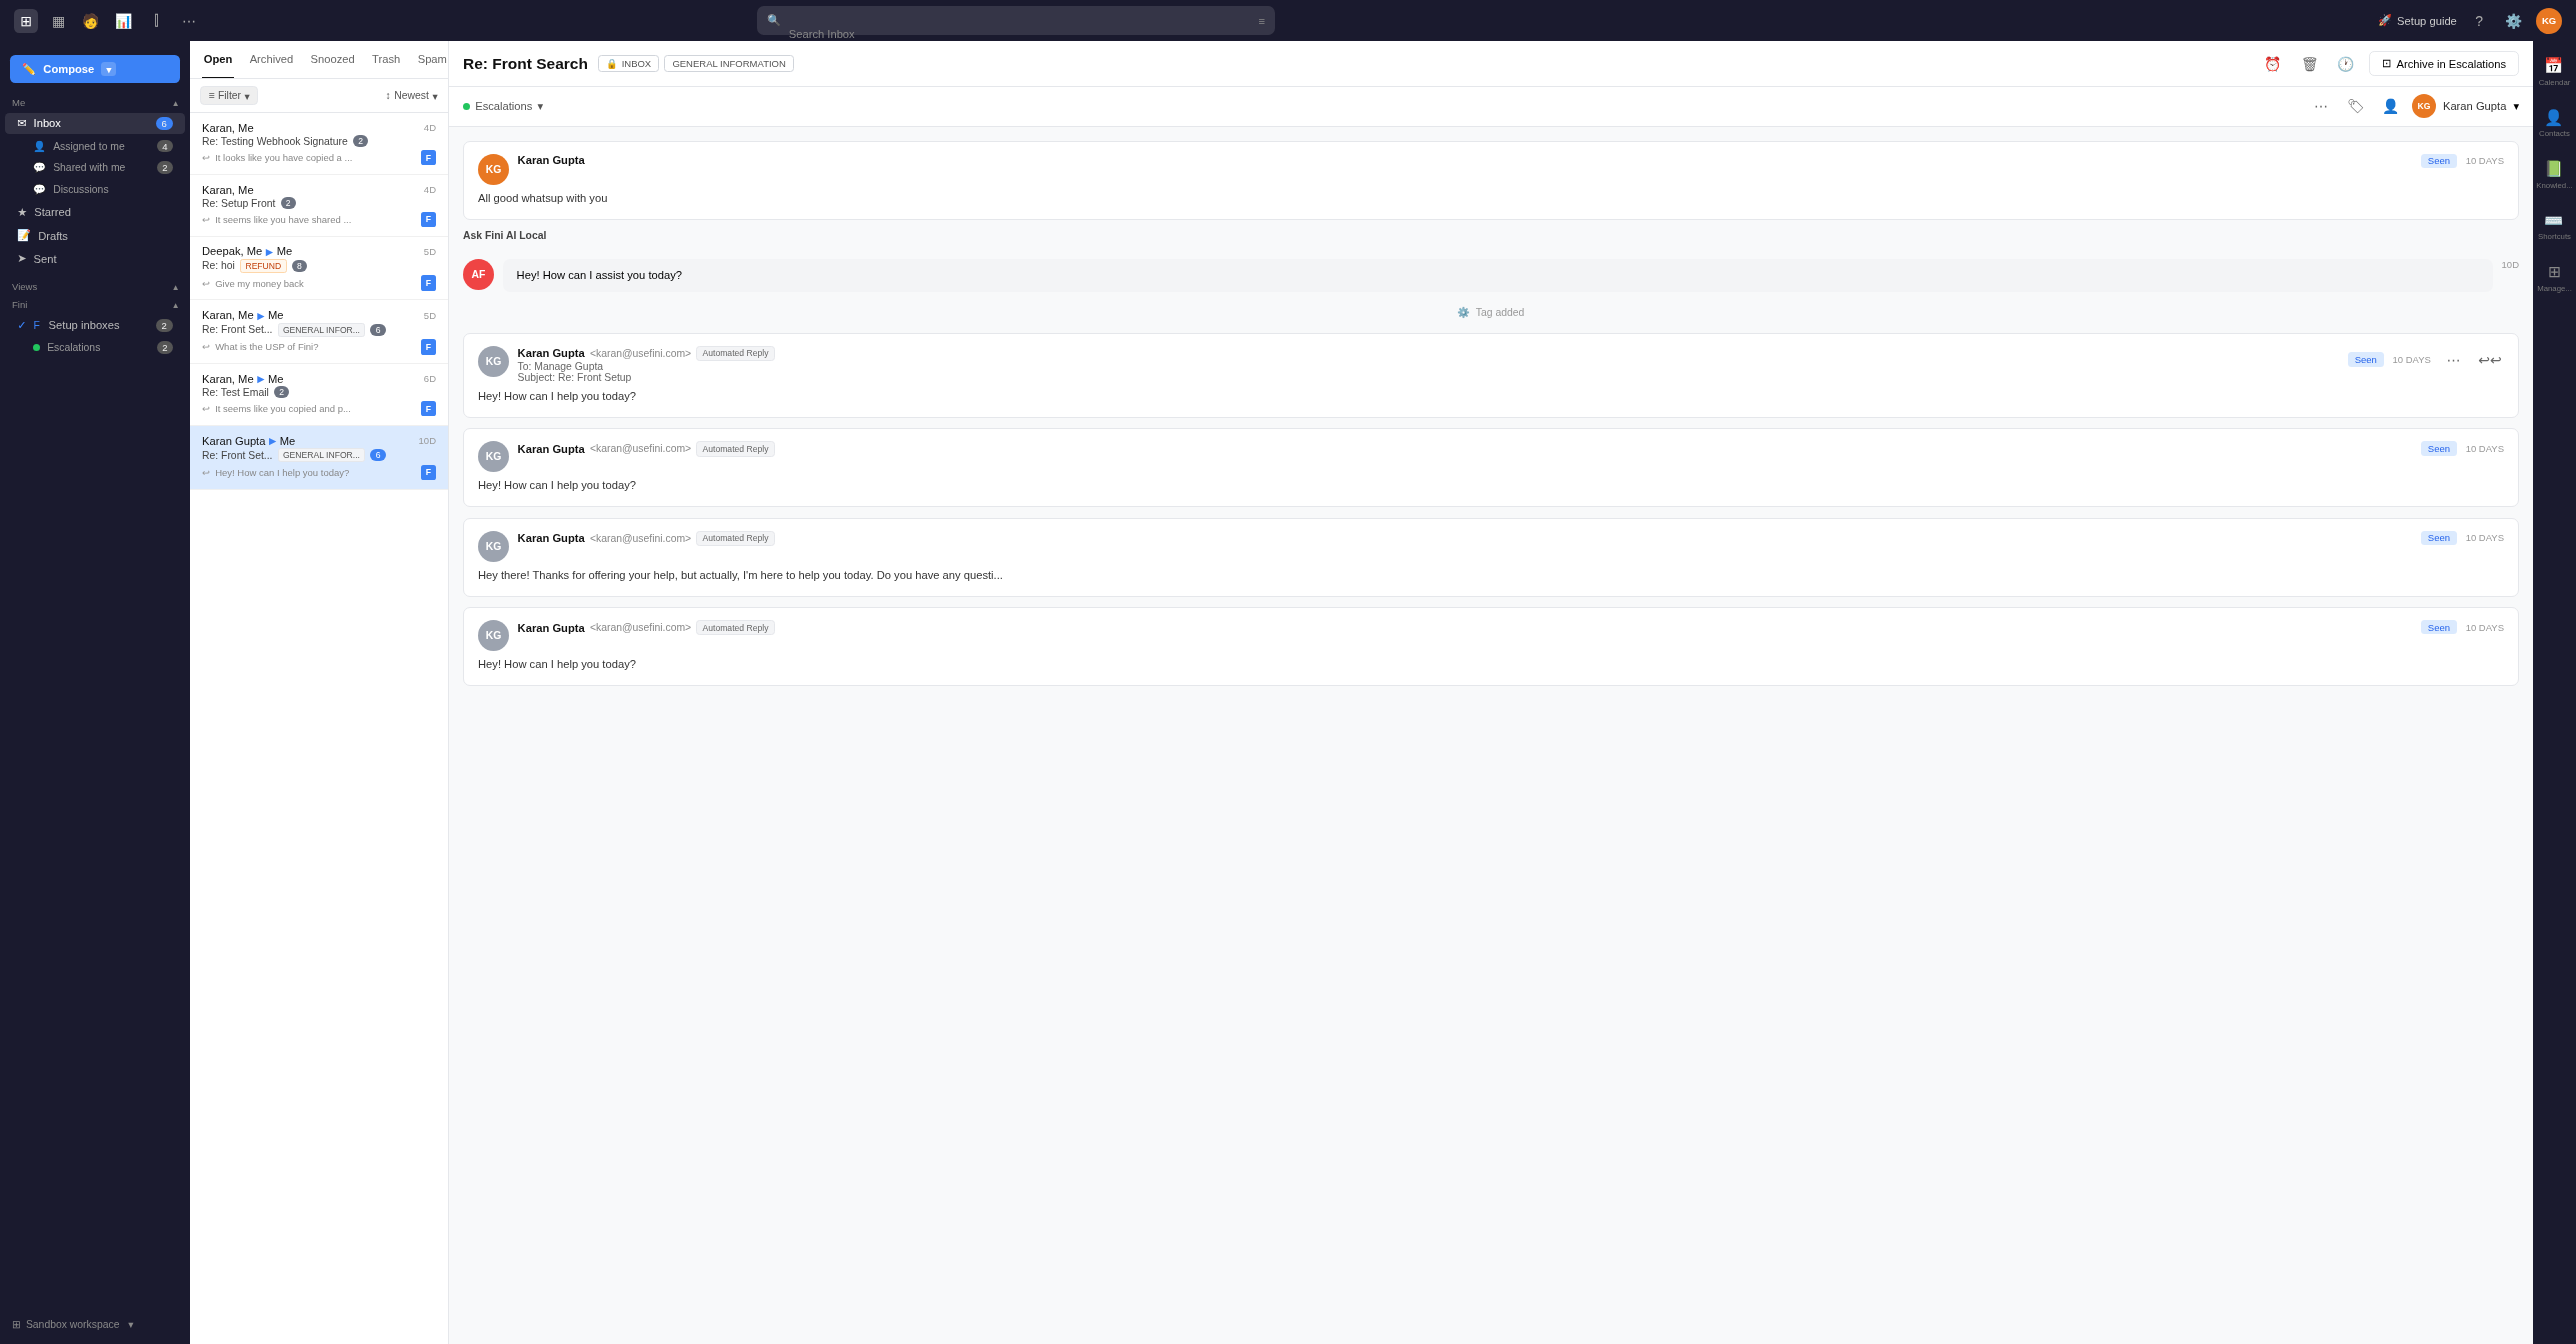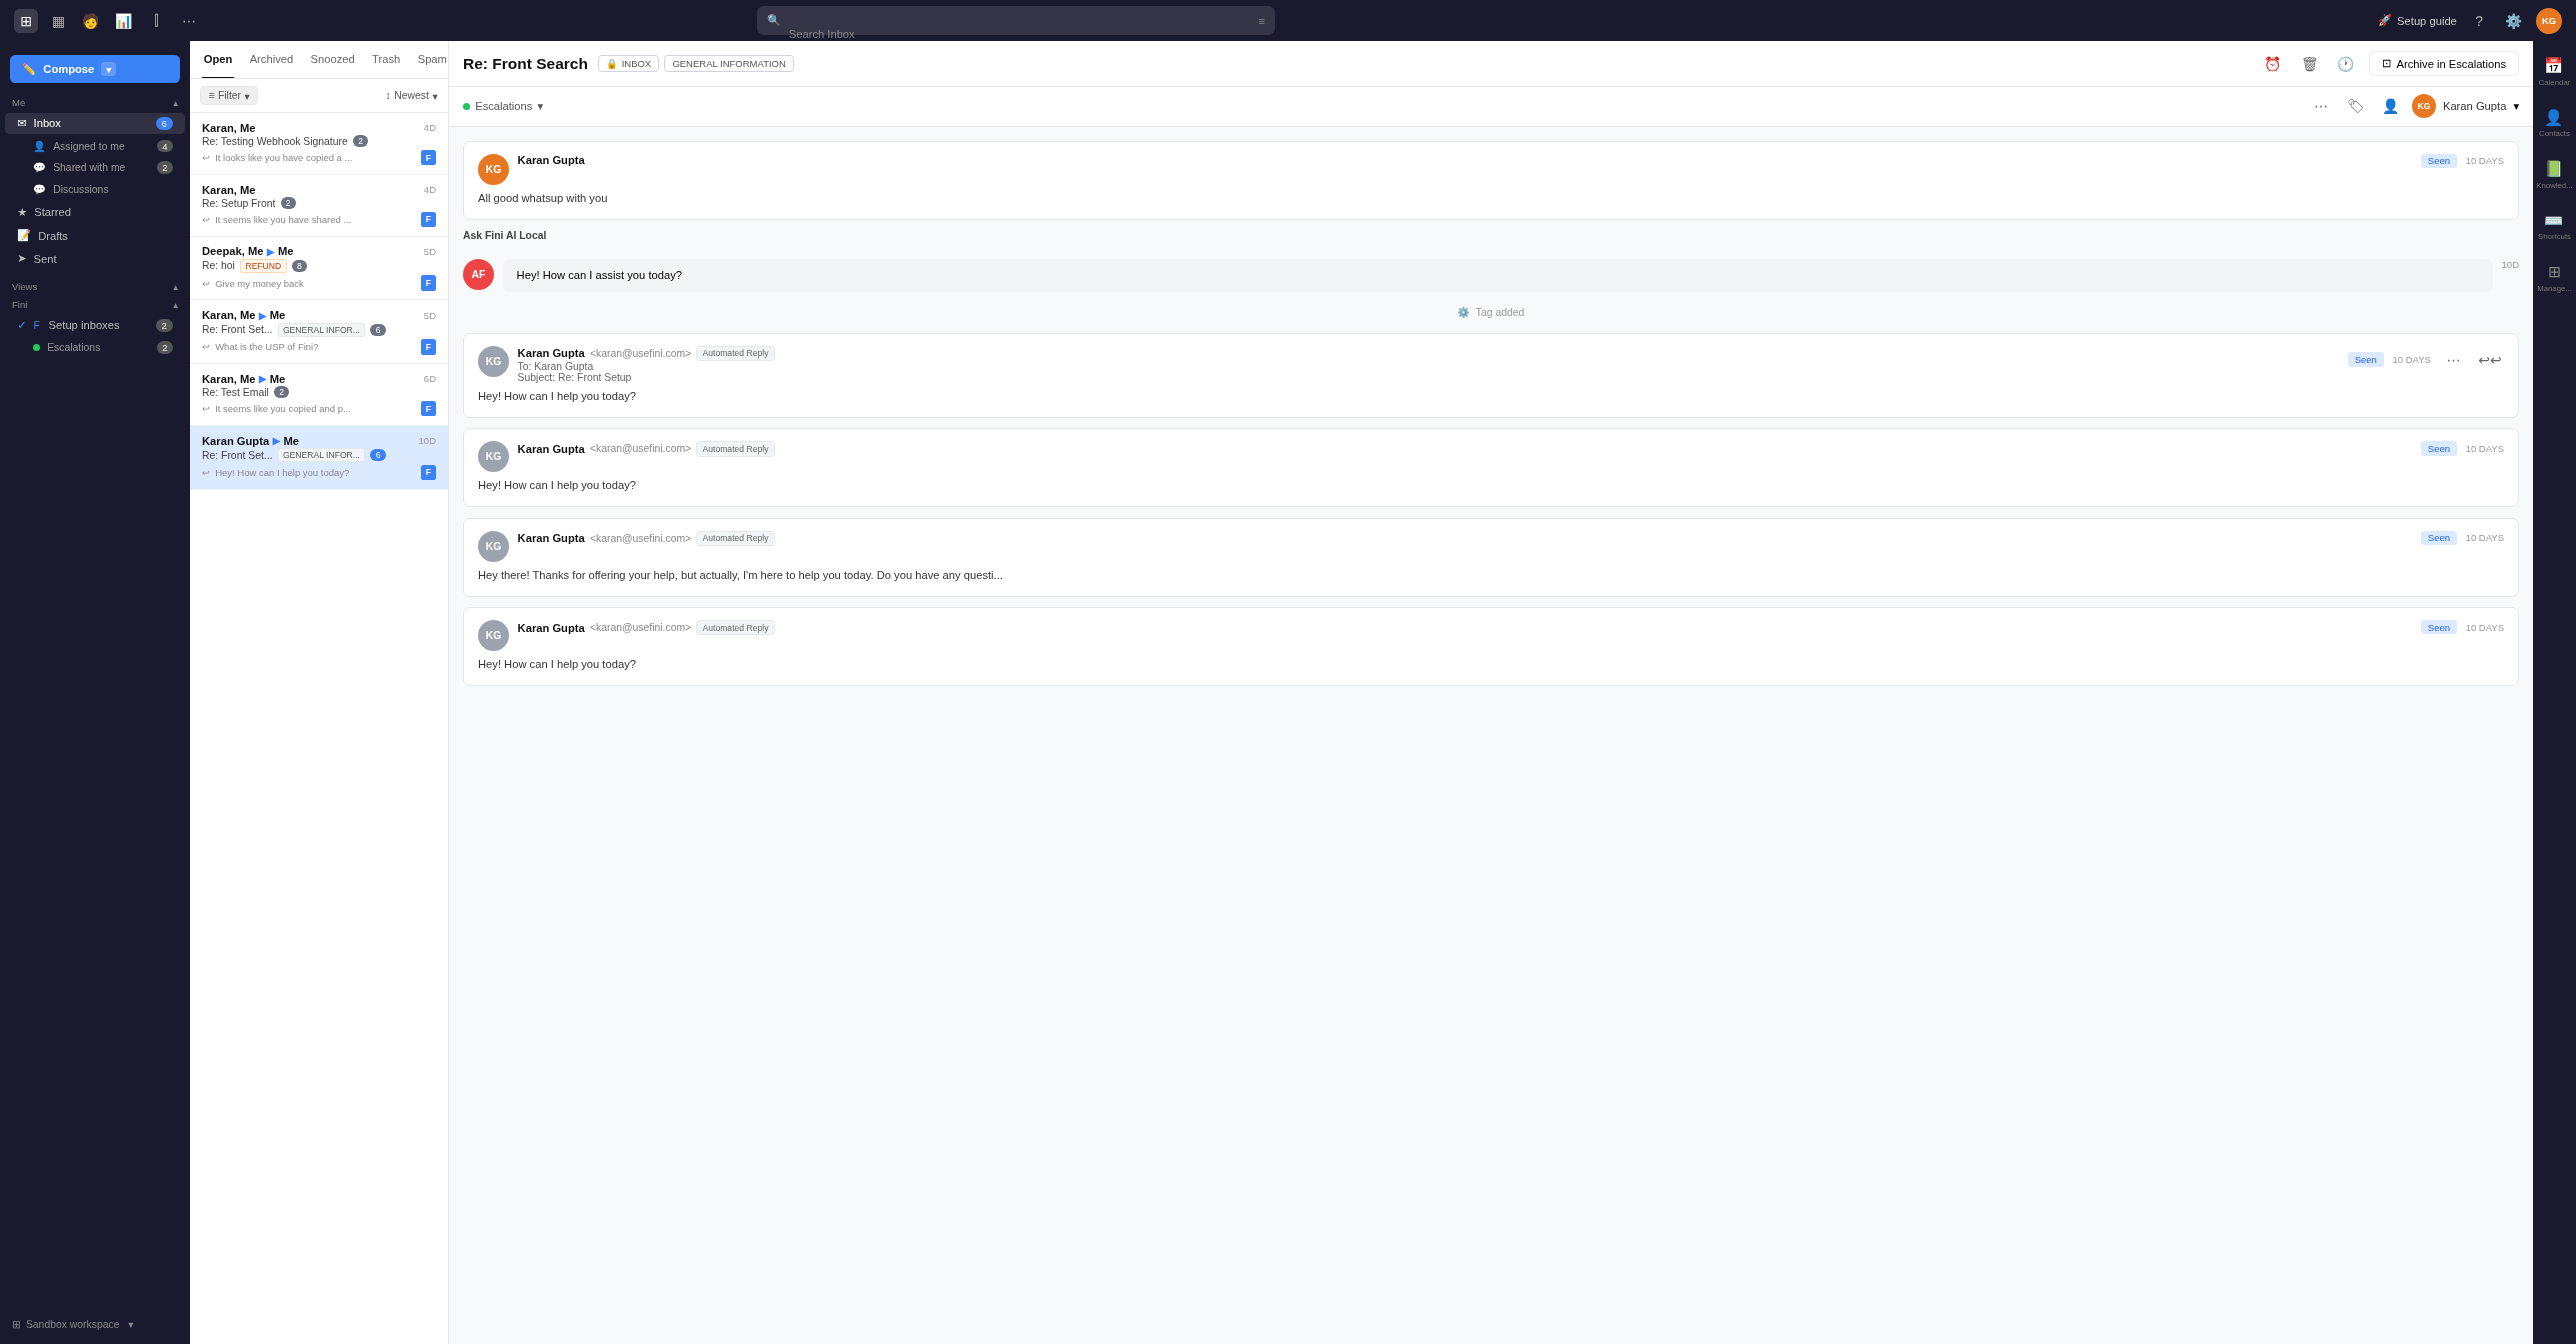--- a/index.html
+++ b/index.html
@@ -133,21 +133,21 @@
     .filter-btn { display: flex; align-items: center; gap: 3.5px; font-size: 10.4px; color: #555; cursor: pointer; border: 0.9px solid #e5e7eb; border-radius: 4.3px; padding: 2.6px 7px; }
     .newest-btn { display: flex; align-items: center; gap: 3.5px; font-size: 10.4px; color: #555; cursor: pointer; margin-left: auto; }
     .thread-item {
       padding: 8.6px 12px;
       border-bottom: 0.9px solid #f0f0f0;
       cursor: pointer;
       background: #fff;
     }
     .thread-item.selected { background: #dbeafe; }
     .thread-item-header { display: flex; justify-content: space-between; align-items: center; margin-bottom: 1.7px; }
-    .thread-sender { font-size: 11.2px; font-weight: 700; color: #111; display: flex; align-items: center; gap: 3.5px; }
+    .thread-sender { font-size: 11.2px; font-weight: 400; color: #111; display: flex; align-items: center; gap: 3.5px; }
     .thread-sender .arrow { color: #3b82f6; font-size: 9.5px; }
     .thread-date { font-size: 9.5px; color: #999; }
     .thread-subject { font-size: 10.4px; color: #444; margin-bottom: 2.6px; display: flex; align-items: center; gap: 5.2px; }
     .thread-preview { font-size: 9.5px; color: #888; display: flex; align-items: center; gap: 5.2px; white-space: nowrap; overflow: hidden; text-overflow: ellipsis; }
     .tag-badge { background: #f3f4f6; border: 0.9px solid #e5e7eb; border-radius: 2.6px; padding: 0.9px 4.3px; font-size: 8.6px; color: #555; white-space: nowrap; }
     .tag-badge.refund { background: #fff7ed; border-color: #fed7aa; color: #c2410c; }
     .count-badge { background: #6b7280; color: white; border-radius: 8.6px; padding: 0.9px 5.2px; font-size: 8.6px; }
     .count-badge.selected-badge { background: #3b82f6; }
     .f-badge { width: 15.5px; height: 15.5px; border-radius: 2.6px; background: #3b82f6; color: white; font-size: 8.6px; font-weight: 700; display: flex; align-items: center; justify-content: center; margin-left: auto; }
     .reply-icon { color: #999; font-size: 9.5px; }
@@ -532,21 +532,21 @@
 
       <div class="msg-card">
         <div class="msg-header" style="align-items:flex-start;">
           <div class="msg-avatar gray">KG</div>
           <div class="msg-meta">
             <div style="display:flex;align-items:center;gap:5.2px;">
               <span class="msg-sender-name">Karan Gupta</span>
               <span class="msg-sender-email">&lt;karan@usefini.com&gt;</span>
               <span class="msg-auto-badge">Automated Reply</span>
             </div>
-            <div class="msg-subject-line">To: Karan Gupta</div>
+            <div class="msg-subject-line">To: Manage Gupta</div>
             <div class="msg-subject-line">Subject: Re: Front Setup</div>
           </div>
           <div class="msg-time-area">
             <span class="seen-badge">Seen</span>
             <span class="msg-days">10 DAYS</span>
             <button class="icon-btn">⋯</button>
             <button class="icon-btn">↩↩</button>
           </div>
         </div>
         <div class="msg-body">Hey! How can I help you today?</div>

